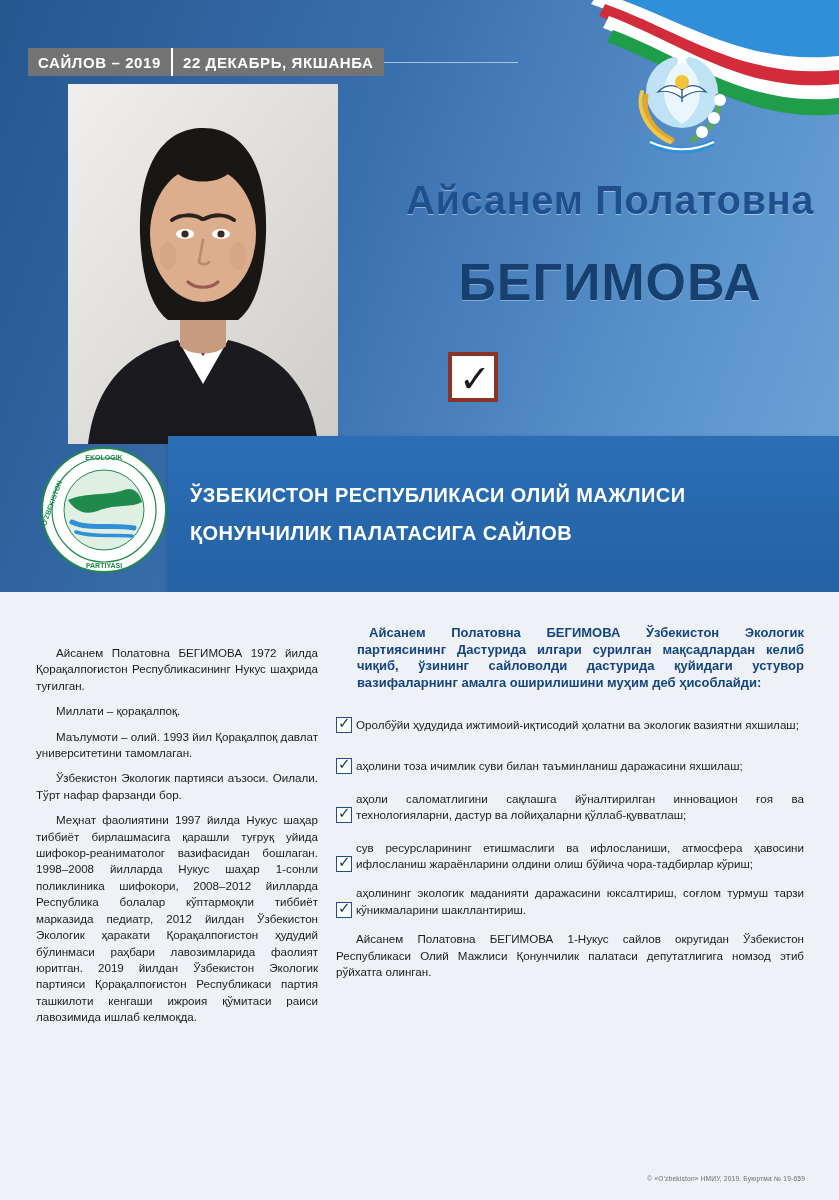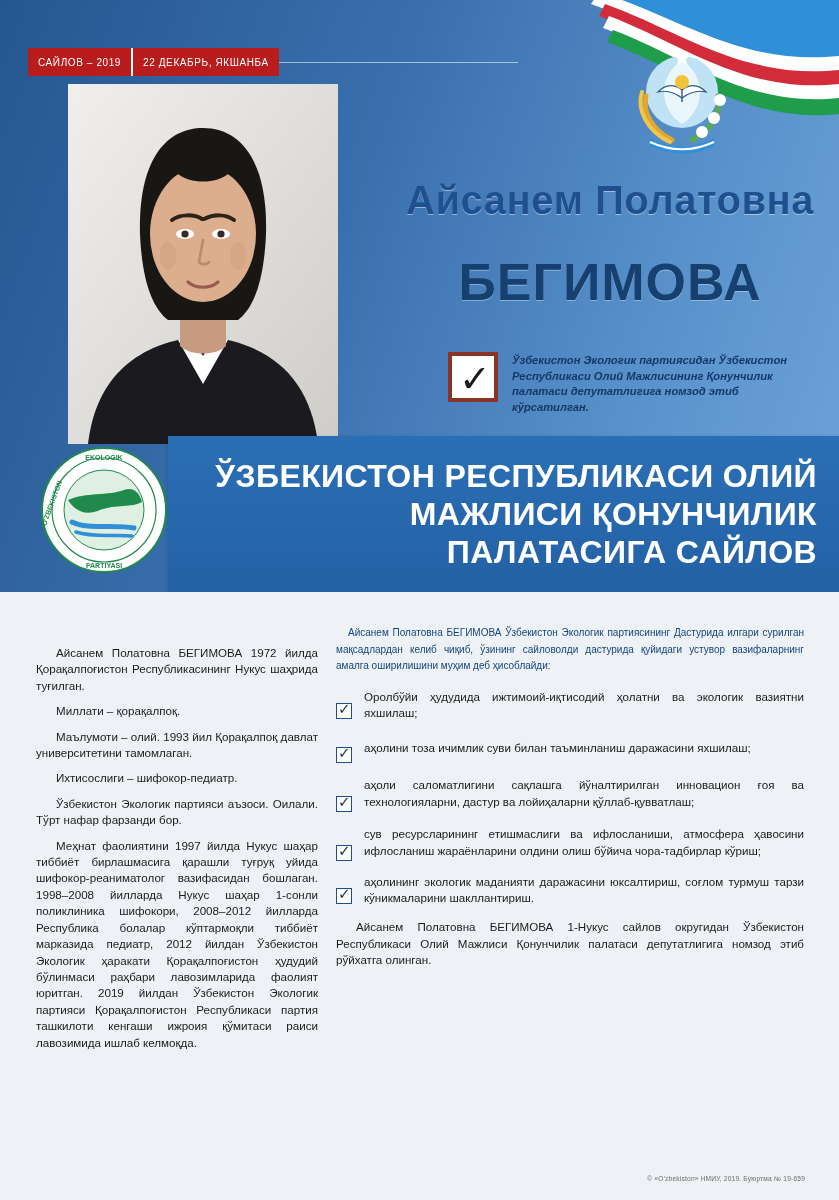--- a/index.html
+++ b/index.html
@@ -49,24 +49,24 @@
   
   .date-tab {
     position: absolute;
     left: 28px; top: 48px;
     height: 28px;
     display: flex;
     align-items: stretch;
     z-index: 6;
   }
   .date-tab .blk {
-    background: #b91c1c;
+    background: #737373;
     color: #ffffff;
-    font-size: 10px;
-    font-weight: normal;
+    font-size: 15px;
+    font-weight: bold;
     letter-spacing: 0.6px;
     display: flex; align-items: center;
     padding: 0 10px;
   }
   .date-tab .sep {
     width: 2px; background: #ffffff;
   }
   .date-tab-line {
     position: absolute;
     left: 28px; top: 62px;
@@ -148,23 +148,23 @@
     left: 168px; top: 436px;
     width: 671px; height: 156px;
     background: linear-gradient(180deg,#2a6fb5 0%, #2461a5 100%);
     display: flex;
     align-items: center;
     justify-content: center;
     box-shadow: 0 2px 5px rgba(0,0,0,0.18);
   }
   .banner-text {
     color: #ffffff;
-    font-size: 32px;
-    font-weight: bold;
-    text-align: right;
+    font-size: 20px;
+    font-weight: bold;
+    text-align: left;
     line-height: 38px;
     letter-spacing: 0.4px;
     padding: 0 22px;
   }
 
   
   .party-logo {
     position: absolute;
     left: 38px; top: 444px;
     width: 132px; height: 132px;
@@ -190,32 +190,33 @@
   }
   .col-left p { text-indent: 20px; margin-bottom: 9px; }
 
   .col-right {
     position: absolute;
     left: 336px; top: 625px;
     width: 468px;
   }
   .right-head {
     color: #14457e;
-    font-weight: normal;
-    font-size: 10px;
+    font-weight: bold;
+    font-size: 13px;
     line-height: 16.6px;
     text-align: justify;
     text-indent: 12px;
     margin-bottom: 14px;
+    margin-left: 21px;
   }
   .bullet-row {
     display: flex;
-    gap: 12px;
+    gap: 4px;
     margin-bottom: 13px;
-    align-items: center;
+    align-items: flex-end;
   }
   .cb {
     flex: 0 0 auto;
     width: 16px; height: 16px;
     border: 1.6px solid #1d4f8a;
     background: #ffffff;
     position: relative;
     margin-top: 12px;
   }
   .cb::after {
@@ -348,21 +349,20 @@
     </svg>
   </div>
 
   <div class="cand-first">Айсанем Полатовна</div>
   <div class="cand-last">БЕГИМОВА</div>
 
   <div class="nom-box">
     <div class="tick-box">
       <span class="tick">✓</span>
     </div>
-    <div class="nom-text">Ўзбекистон Экологик партиясидан Ўзбекистон Республикаси Олий Мажлисининг Қонунчилик палатаси депутатлигига номзод этиб кўрсатилган.</div>
   </div>
 
   <div class="banner">
     <div class="banner-text">ЎЗБЕКИСТОН РЕСПУБЛИКАСИ ОЛИЙ МАЖЛИСИ ҚОНУНЧИЛИК ПАЛАТАСИГА САЙЛОВ</div>
   </div>
 
   <div class="party-logo">
     <svg width="132" height="132" viewBox="0 0 132 132">
       <circle cx="66" cy="66" r="62" fill="#ffffff" stroke="#1f8a4c" stroke-width="2"></circle>
       <circle cx="66" cy="66" r="52" fill="#ffffff" stroke="#1f8a4c" stroke-width="1.2"></circle>
@@ -378,21 +378,20 @@
       </g>
     </svg>
   </div>
 
   <div class="lower"></div>
 
   <div class="col-left">
     <p>Айсанем Полатовна БЕГИМОВА 1972 йилда Қорақалпоғистон Республикасининг Нукус шаҳрида туғилган.</p>
     <p>Миллати – қорақалпоқ.</p>
     <p>Маълумоти – олий. 1993 йил Қорақалпоқ давлат университетини тамомлаган.</p>
-    <p>Ихтисослиги – шифокор-педиатр.</p>
     <p>Ўзбекистон Экологик партияси аъзоси. Оилали. Тўрт нафар фарзанди бор.</p>
     <p>Меҳнат фаолиятини 1997 йилда Нукус шаҳар тиббиёт бирлашмасига қарашли туғруқ уйида шифокор-реаниматолог вазифасидан бошлаган. 1998–2008 йилларда Нукус шаҳар 1-сонли поликлиника шифокори, 2008–2012 йилларда Республика болалар кўптармоқли тиббиёт марказида педиатр, 2012 йилдан Ўзбекистон Экологик ҳаракати Қорақалпоғистон ҳудудий бўлинмаси раҳбари лавозимларида фаолият юритган. 2019 йилдан Ўзбекистон Экологик партияси Қорақалпоғистон Республикаси партия ташкилоти кенгаши ижроия қўмитаси раиси лавозимида ишлаб келмоқда.</p>
   </div>
 
   <div class="col-right">
     <div class="right-head">Айсанем Полатовна БЕГИМОВА Ўзбекистон Экологик партиясининг Дастурида илгари сурилган мақсадлардан келиб чиқиб, ўзининг сайловолди дастурида қуйидаги устувор вазифаларнинг амалга оширилишини муҳим деб ҳисоблайди:</div>
 
     <div class="bullet-row">
       <span class="cb"></span>
       <span class="bullet-text">Оролбўйи ҳудудида ижтимоий-иқтисодий ҳолатни ва экологик вазиятни яхшилаш;</span>

